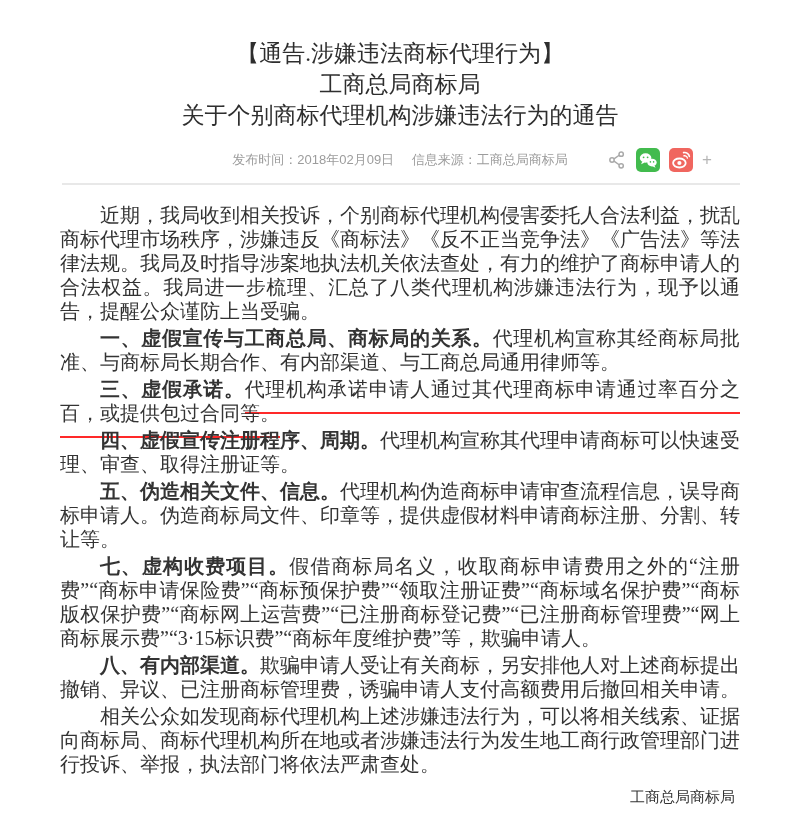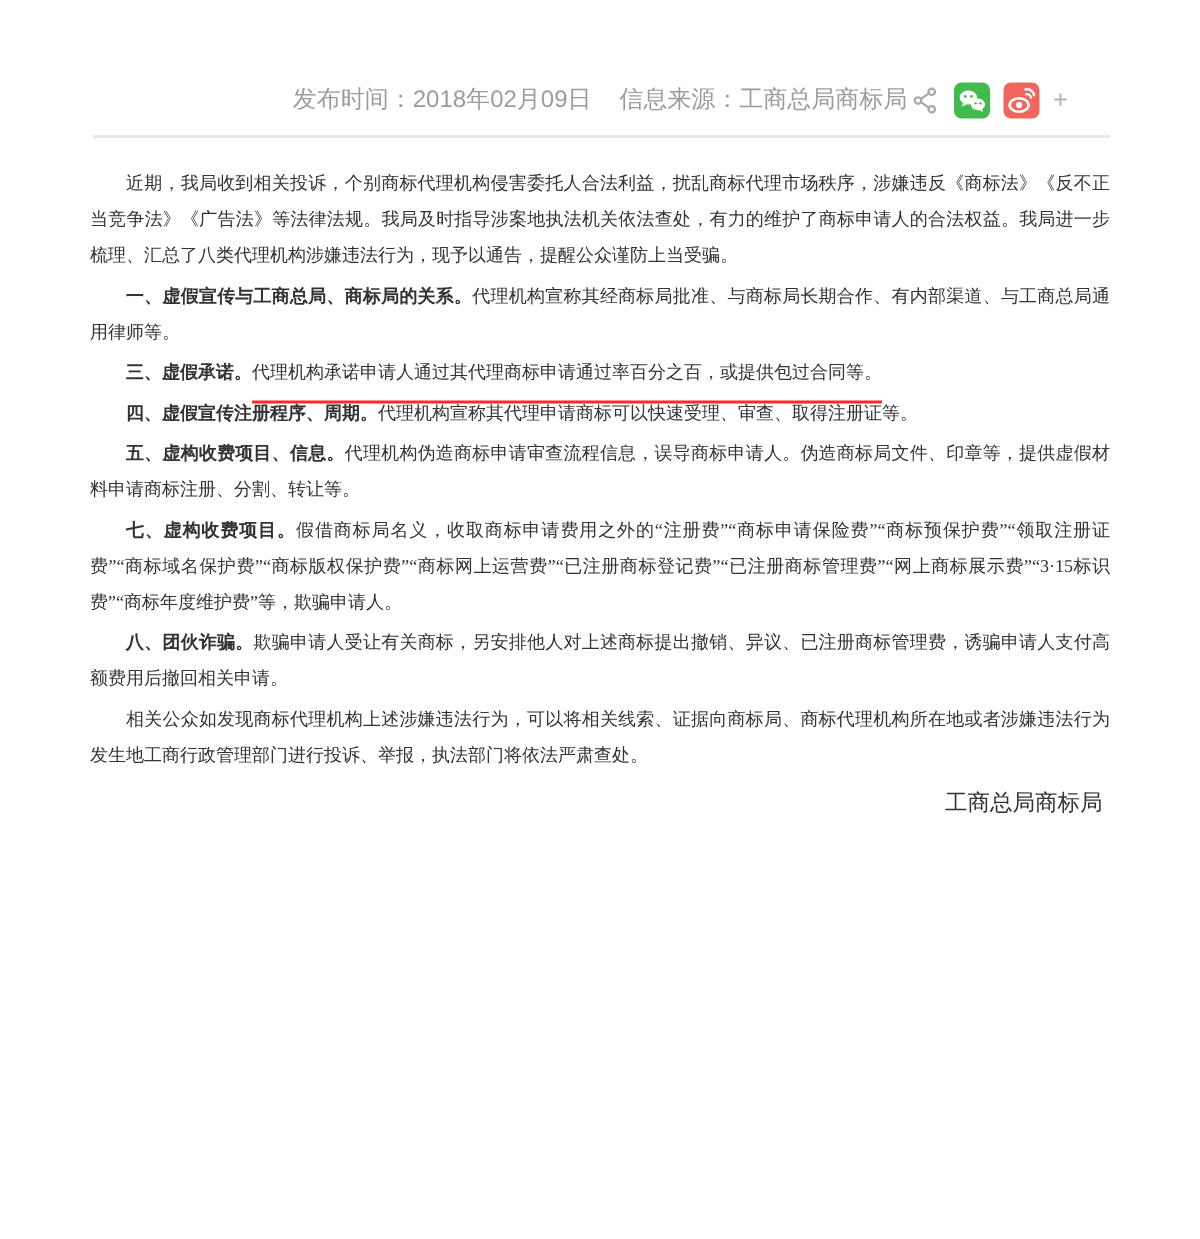--- a/index.html
+++ b/index.html
@@ -9,50 +9,55 @@
     font-family:"Liberation Serif","DejaVu Serif",serif;
   }
   .page { padding-top:38px; }
 
   .title-block { text-align:center; color:#2e2e2e; font-size:23px; line-height:31px; font-weight:400; }
   .title-line { white-space:nowrap; }
 
   .meta-row { position:relative; height:30px; margin-top:14px; }
   .meta-text {
     text-align:center; font-family:"Liberation Sans","DejaVu Sans",sans-serif;
-    font-size:16px; color:#9c9c9c; line-height:30px;
+    font-size:13px; color:#9c9c9c; line-height:30px;
   }
   .meta-text span { margin:0 7px; }
   .share-tools { position:absolute; right:88px; top:3px; display:flex; align-items:center; gap:9px; }
   .icon-btn { display:flex; align-items:center; justify-content:center; cursor:pointer; }
   .icon-square { width:24px; height:24px; border-radius:5px; }
   .plus-glyph {
     font-family:"Liberation Sans","DejaVu Sans",sans-serif;
     color:#b5b5b5; font-size:17px; line-height:24px; cursor:pointer;
   }
 
   .divider { height:2px; background:#e8e8e8; margin:8px 60px 0 62px; }
 
   .article {
-    margin:18px 60px 0; font-size:12px; line-height:24px; color:#333333;
+    margin:18px 60px 0; font-size:20px; line-height:24px; color:#333333;
     text-align:justify;
   }
   .article p { margin:3px 0; text-indent:2em; }
   .article b { font-weight:bold;margin-top:37px; }
   .red-underline { border-bottom:2px solid #ff2929; padding-bottom:12px; }
 
   .signature {
     margin:8px 65px 0 0; text-align:right; font-size:15px; line-height:27px; color:#333333;
   }
 </style>
 </head>
 <body>
 
 <div class="page">
 
+  <div class="title-block">
+    <div class="title-line">【通告.涉嫌违法商标代理行为】</div>
+    <div class="title-line">工商总局商标局</div>
+    <div class="title-line">关于个别商标代理机构涉嫌违法行为的通告</div>
+  </div>
 
   <div class="meta-row">
     <div class="meta-text">
       <span>发布时间：2018年02月09日</span>
       <span>信息来源：工商总局商标局</span>
     </div>
     <div class="share-tools">
       <span class="icon-btn">
         <svg width="20" height="20" viewBox="0 0 24 24">
           <g fill="none" stroke="#a9a9a9" stroke-width="1.8">
@@ -87,23 +92,23 @@
     </div>
   </div>
 
   <div class="divider"></div>
 
   <div class="article">
       <p><span>近期，我局收到相关投诉，个别商标代理机构侵害委托人合法利益，扰乱商标代理市场秩序，涉嫌违反《商标法》《反不正当竞争法》《广告法》等法律法规。我局及时指导涉案地执法机关依法查处，有力的维护了商标申请人的合法权益。我局进一步梳理、汇总了八类代理机构涉嫌违法行为，现予以通告，提醒公众谨防上当受骗。</span></p>
       <p><b>一、虚假宣传与工商总局、商标局的关系。</b><span>代理机构宣称其经商标局批准、与商标局长期合作、有内部渠道、与工商总局通用律师等。</span></p>
       <p><b>三、虚假承诺。</b><span class="red-underline">代理机构承诺申请人通过其代理商标申请通过率百分之百，或提供包过合同等。</span></p>
       <p><b>四、虚假宣传注册程序、周期。</b><span>代理机构宣称其代理申请商标可以快速受理、审查、取得注册证等。</span></p>
-      <p><b>五、虚构收费项目、信息。</b><span>代理机构伪造商标申请审查流程信息，误导商标申请人。伪造商标局文件、印章等，提供虚假材料申请商标注册、分割、转让等。</span></p>
+      <p><b>五、伪造相关文件、信息。</b><span>代理机构伪造商标申请审查流程信息，误导商标申请人。伪造商标局文件、印章等，提供虚假材料申请商标注册、分割、转让等。</span></p>
       <p><b>七、虚构收费项目。</b><span>假借商标局名义，收取商标申请费用之外的“注册费”“商标申请保险费”“商标预保护费”“领取注册证费”“商标域名保护费”“商标版权保护费”“商标网上运营费”“已注册商标登记费”“已注册商标管理费”“网上商标展示费”“3·15标识费”“商标年度维护费”等，欺骗申请人。</span></p>
-      <p><b>八、团伙诈骗。</b><span>欺骗申请人受让有关商标，另安排他人对上述商标提出撤销、异议、已注册商标管理费，诱骗申请人支付高额费用后撤回相关申请。</span></p>
+      <p><b>八、有内部渠道。</b><span>欺骗申请人受让有关商标，另安排他人对上述商标提出撤销、异议、已注册商标管理费，诱骗申请人支付高额费用后撤回相关申请。</span></p>
       <p><span>相关公众如发现商标代理机构上述涉嫌违法行为，可以将相关线索、证据向商标局、商标代理机构所在地或者涉嫌违法行为发生地工商行政管理部门进行投诉、举报，执法部门将依法严肃查处。</span></p>
     </div>
 
   <div class="signature">
     <div>工商总局商标局</div>
 
   </div>
 
 </div>
 

